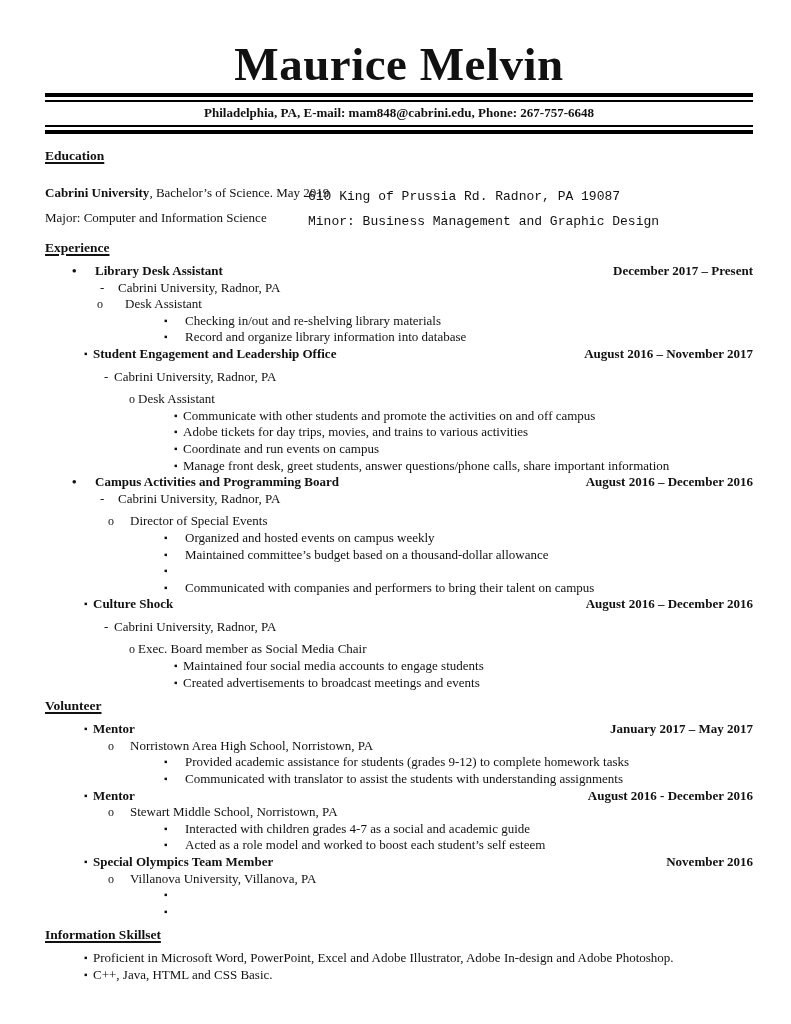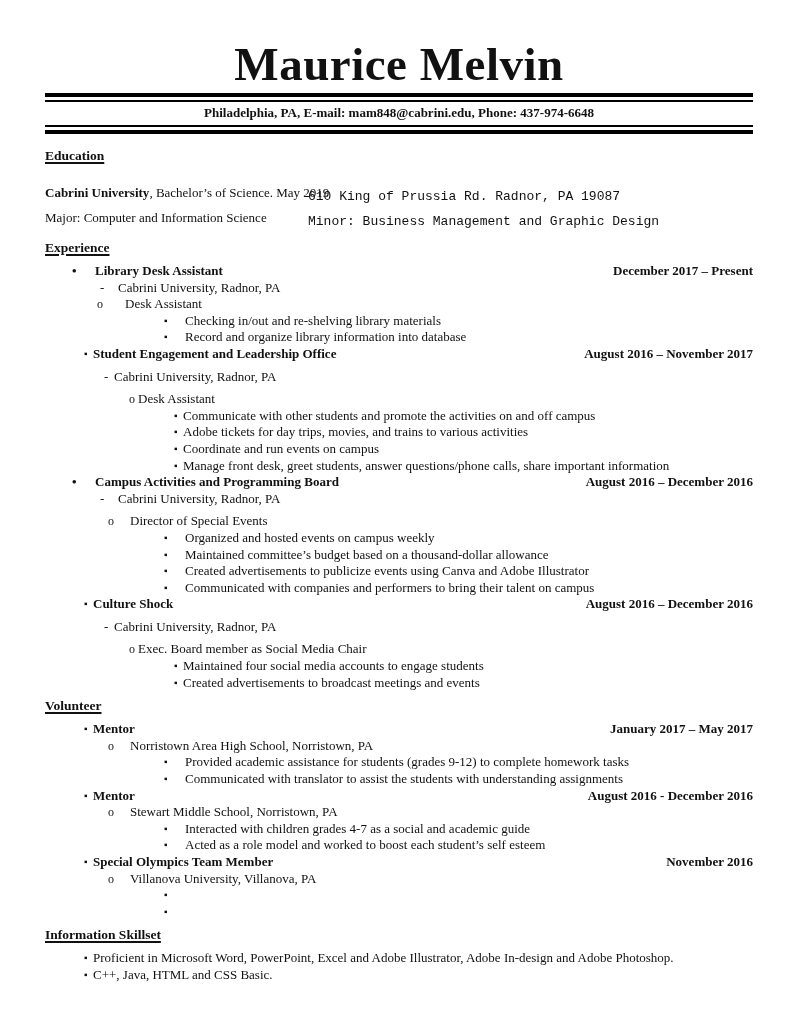--- a/index.html
+++ b/index.html
@@ -76,21 +76,21 @@
 <body>
 
 <div class="page">
   <div class="content">
 
     <div class="name">Maurice Melvin</div>
 
     <div class="rule-block">
       <div class="rule thick"></div>
       <div class="rule thin"></div>
-      <div class="contact">Philadelphia, PA, E-mail: mam848@cabrini.edu, Phone: 437-974-6648</div>
+      <div class="contact">Philadelphia, PA, E-mail: mam848@cabrini.edu, Phone: 267-757-6648</div>
       <div class="rule thin2"></div>
       <div class="rule thick"></div>
     </div>
 
     <div class="section" id="section-education">
       <div class="heading">Education</div>
       <div class="edu-row">
         <span class="bold">Cabrini University</span><span>, Bachelor’s of Science.</span>
         <span class="edu-addr">610 King of Prussia Rd. Radnor, PA 19087</span>
         <span class="date">May 2019</span>
@@ -113,21 +113,21 @@
             <div class="line cb sp"><span class="marker m-circle">o</span><span class="txt">Desk Assistant</span></div>
             <div class="line sb"><span class="marker m-square">▪</span><span class="txt">Communicate with other students and promote the activities on and off campus</span></div>
             <div class="line sb"><span class="marker m-square">▪</span><span class="txt">Adobe tickets for day trips, movies, and trains to various activities</span></div>
             <div class="line sb"><span class="marker m-square">▪</span><span class="txt">Coordinate and run events on campus</span></div>
             <div class="line sb"><span class="marker m-square">▪</span><span class="txt">Manage front desk, greet students, answer questions/phone calls, share important information</span></div>
             <div class="line l1d bold"><span class="marker m-disc">•</span><span class="txt">Campus Activities and Programming Board</span><span class="date">August 2016 – December 2016</span></div>
             <div class="line da"><span class="marker m-dash">-</span><span class="txt">Cabrini University, Radnor, PA</span></div>
             <div class="line cv sp"><span class="marker m-circle">o</span><span class="txt">Director of Special Events</span></div>
             <div class="line sa"><span class="marker m-square">▪</span><span class="txt">Organized and hosted events on campus weekly</span></div>
             <div class="line sa"><span class="marker m-square">▪</span><span class="txt">Maintained committee’s budget based on a thousand-dollar allowance</span></div>
-            <div class="line sa"><span class="marker m-square">▪</span><span class="txt">Created advertisements to publicize events using Canva and Adobe Illustrator</span></div>
+            <div class="line sa"><span class="marker m-square">▪</span></div>
             <div class="line sa"><span class="marker m-square">▪</span><span class="txt">Communicated with companies and performers to bring their talent on campus</span></div>
             <div class="line l1s bold"><span class="marker m-square">▪</span><span class="txt">Culture Shock</span><span class="date">August 2016 – December 2016</span></div>
             <div class="line db sp"><span class="marker m-dash">-</span><span class="txt">Cabrini University, Radnor, PA</span></div>
             <div class="line cb sp"><span class="marker m-circle">o</span><span class="txt">Exec. Board member as Social Media Chair</span></div>
             <div class="line sb"><span class="marker m-square">▪</span><span class="txt">Maintained four social media accounts to engage students</span></div>
             <div class="line sb"><span class="marker m-square">▪</span><span class="txt">Created advertisements to broadcast meetings and events</span></div>
           </div></div>
         <div class="section"><div class="heading">Volunteer</div><div class="items">
             <div class="line l1s bold"><span class="marker m-square">▪</span><span class="txt">Mentor</span><span class="date">January 2017 – May 2017</span></div>
             <div class="line cv"><span class="marker m-circle">o</span><span class="txt">Norristown Area High School, Norristown, PA</span></div>

